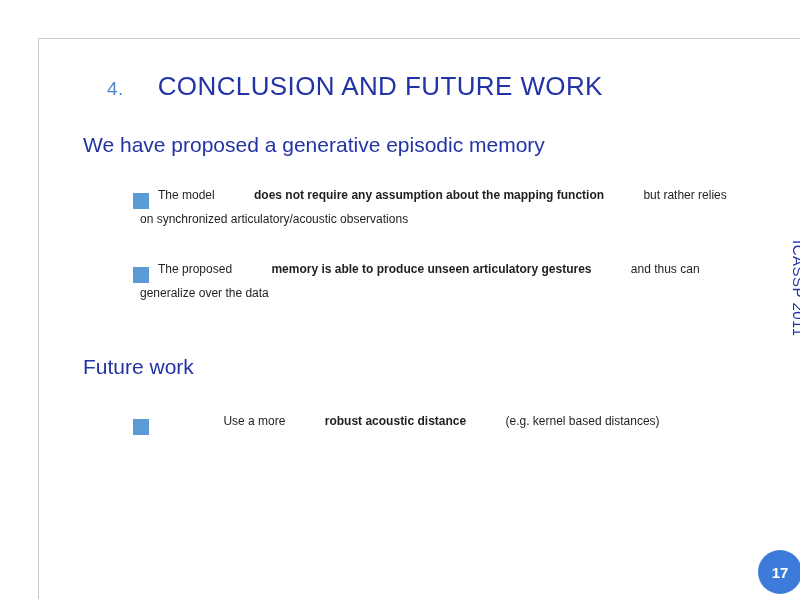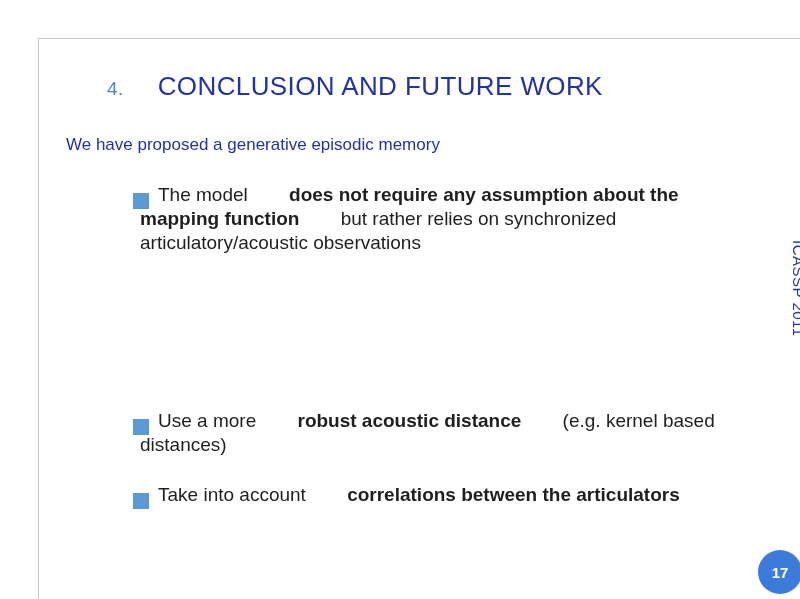--- a/index.html
+++ b/index.html
@@ -34,44 +34,44 @@
     letter-spacing:0.4px;
   }
   .title-number{
     color:var(--number-blue);
     font-size:19px;
     margin-right:8px;
   }
 
   
   .section-heading{
-    position:absolute;left:9px;
+    position:absolute;left:26px;
     color:var(--title-blue);
-    font-size:17px;line-height:28px;
+    font-size:21px;line-height:28px;
     font-weight:normal;
     white-space:nowrap;
   }
   #heading-proposed{top:74px;}
   #heading-future{top:296px;}
 
   
   ul.bullets{
     position:absolute;left:56px;width:664px;
     list-style:none;
   }
   #bullets-conclusion{top:108px;}
   #bullets-future{top:334px;}
   ul.bullets li{
     position:relative;
     padding-left:17px;
-    font-size:19px;line-height:24px;
+    font-size:12px;line-height:24px;
     color:var(--body-text);
     margin-bottom:7px;
   }
-  #bullets-future li{margin-bottom:6px;}
+  #bullets-future li{margin-bottom:6px;text-align:center;}
   .sq{
     position:absolute;left:0;top:8px;
     width:7px;height:7px;
     background:var(--bullet-square);
   }
   .r{white-space:pre-wrap;}
   .b{font-weight:bold;}
 
   
   .side-label{
@@ -129,31 +129,32 @@
     <span class="title-number">4.</span><span>CONCLUSION AND FUTURE WORK</span>
   </div>
 
   <div class="section-heading" id="heading-proposed">We have proposed a generative episodic memory</div>
 
   <ul class="bullets" id="bullets-conclusion">
     <li>
       <span class="sq"></span>
       <span class="r">The model </span><span class="r b">does not require any assumption about the mapping function</span><span class="r"> but rather relies on synchronized articulatory/acoustic observations</span>
     </li>
+    <li>
+      <span class="sq"></span>
+      <span class="r">The proposed </span><span class="r b">memory is able to produce unseen articulatory gestures</span><span class="r"> and thus can generalize over the data</span>
+    </li>
   </ul>
 
+  <div class="section-heading" id="heading-future">Future work</div>
 
   <ul class="bullets" id="bullets-future">
     <li>
       <span class="sq"></span>
       <span class="r">Use a more </span><span class="r b">robust acoustic distance</span><span class="r"> (e.g. kernel based distances)</span>
-    </li>
-    <li>
-      <span class="sq"></span>
-      <span class="r">Take into account </span><span class="r b">correlations between the articulators</span>
     </li>
   </ul>
 
   <div class="side-label">ICASSP 2011</div>
 
   <div class="right-band">
     <div class="band-dashes"></div>
     <div class="band-checker"></div>
     <div class="band-line-1"></div>
     <div class="band-line-2"></div>

